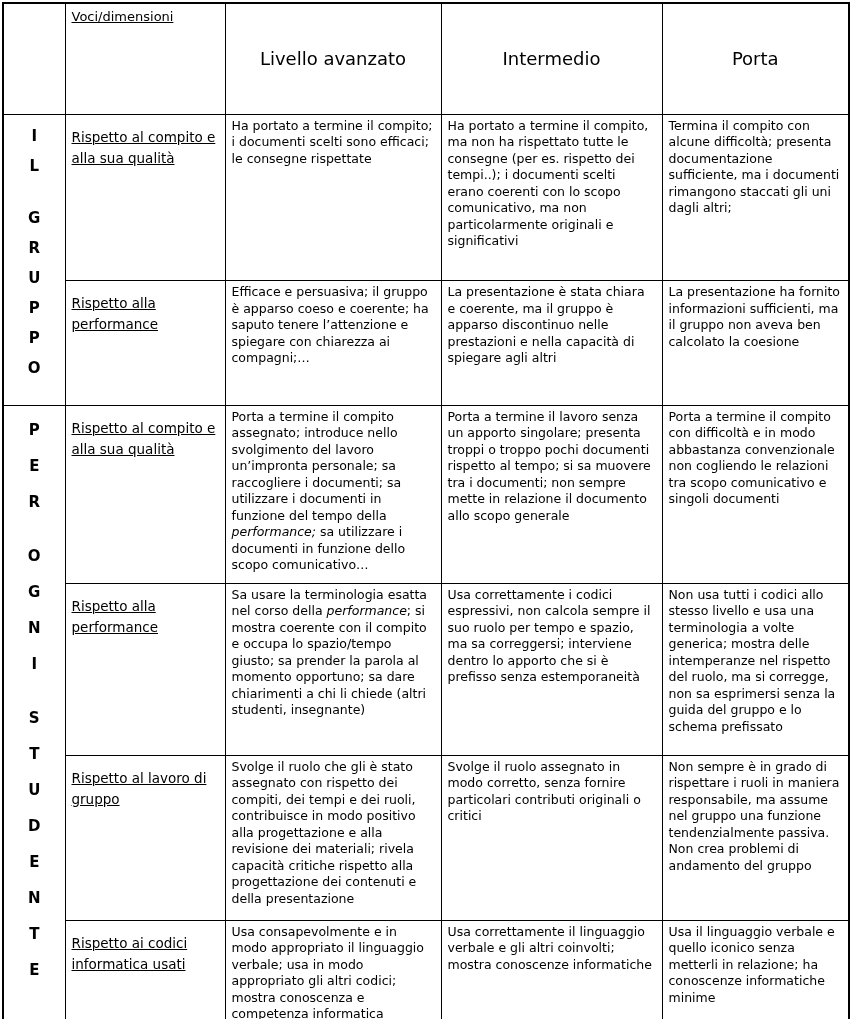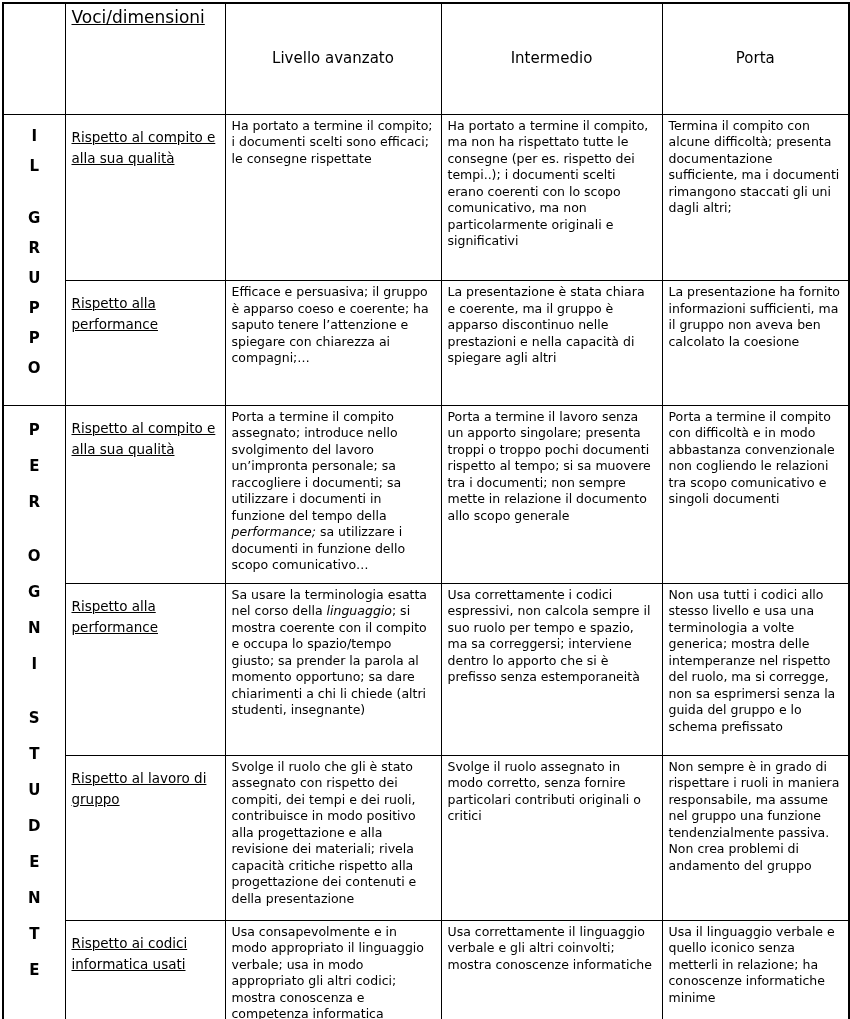--- a/index.html
+++ b/index.html
@@ -21,22 +21,22 @@
     padding:3px 6px 3px 6px;
     font-size:12.5px;
     line-height:16.5px;
     text-align:left;
     overflow:hidden;
     word-wrap:break-word;
   }
   
   td.corner{}
   td.voci-header{vertical-align:top;}
-  td.voci-header span{font-size:17px;line-height:20px;text-decoration:underline;}
-  td.level-header{vertical-align:middle;text-align:center;font-size:15px;line-height:19px;}
+  td.voci-header span{font-size:13px;line-height:20px;text-decoration:underline;}
+  td.level-header{vertical-align:middle;text-align:center;font-size:18px;line-height:19px;}
   
   td.voce-cell{padding-top:12px;}
   td.voce-cell span{font-size:13.5px;line-height:21px;text-decoration:underline;}
   
   td.vcell{text-align:center;padding:6px 0 0 0;}
   .vword .vletter{font-weight:bold;font-size:15px;}
   .sec1 .vletter{line-height:30px;}
   .sec1 .vword{margin-bottom:22px;}
   .sec2 .vletter{line-height:36px;}
   .sec2 .vword{margin-bottom:18px;}
@@ -138,21 +138,21 @@
       <span>Rispetto al compito e alla sua qualità</span>
     </td>
     <td>Porta a termine il compito assegnato; introduce nello svolgimento del lavoro un’impronta personale; sa raccogliere i documenti; sa utilizzare i  documenti in funzione del tempo della <em>performance;</em> sa utilizzare i documenti in funzione dello scopo comunicativo…</td>
     <td>Porta a termine il lavoro senza un apporto singolare; presenta troppi o troppo pochi documenti rispetto al tempo; si sa muovere tra i documenti; non sempre mette in relazione il documento allo scopo generale</td>
     <td>Porta a termine il compito con difficoltà e in modo abbastanza convenzionale non cogliendo le relazioni tra scopo comunicativo e singoli documenti</td>
   </tr>
   <tr class="h-r4">
     <td class="voce-cell">
       <span>Rispetto alla performance</span>
     </td>
-    <td>Sa usare la terminologia esatta nel corso della <em>linguaggio</em>; si mostra coerente con il compito e occupa lo spazio/tempo giusto; sa prender la parola al momento opportuno; sa dare chiarimenti a chi li chiede (altri studenti, insegnante)</td>
+    <td>Sa usare la terminologia esatta nel corso della <em>performance</em>; si mostra coerente con il compito e occupa lo spazio/tempo giusto; sa prender la parola al momento opportuno; sa dare chiarimenti a chi li chiede (altri studenti, insegnante)</td>
     <td>Usa correttamente i codici espressivi, non calcola sempre il suo ruolo per tempo e spazio, ma sa correggersi; interviene dentro lo apporto che si è prefisso senza estemporaneità</td>
     <td>Non usa tutti i codici allo stesso livello e usa una terminologia a volte generica; mostra delle intemperanze nel rispetto del ruolo, ma si corregge, non sa esprimersi senza la guida del gruppo e lo schema prefissato</td>
   </tr>
   <tr class="h-r5">
     <td class="voce-cell">
       <span>Rispetto al lavoro di gruppo</span>
     </td>
     <td>Svolge il ruolo che gli è stato assegnato con rispetto dei compiti, dei tempi e dei ruoli, contribuisce in modo positivo alla progettazione e alla revisione dei materiali; rivela capacità critiche rispetto alla progettazione dei contenuti e della presentazione</td>
     <td>Svolge il ruolo assegnato in modo corretto, senza fornire particolari contributi originali o critici</td>
     <td>Non sempre è in grado di rispettare i ruoli in maniera responsabile, ma assume nel gruppo una funzione tendenzialmente passiva. Non crea problemi di andamento del gruppo</td>

